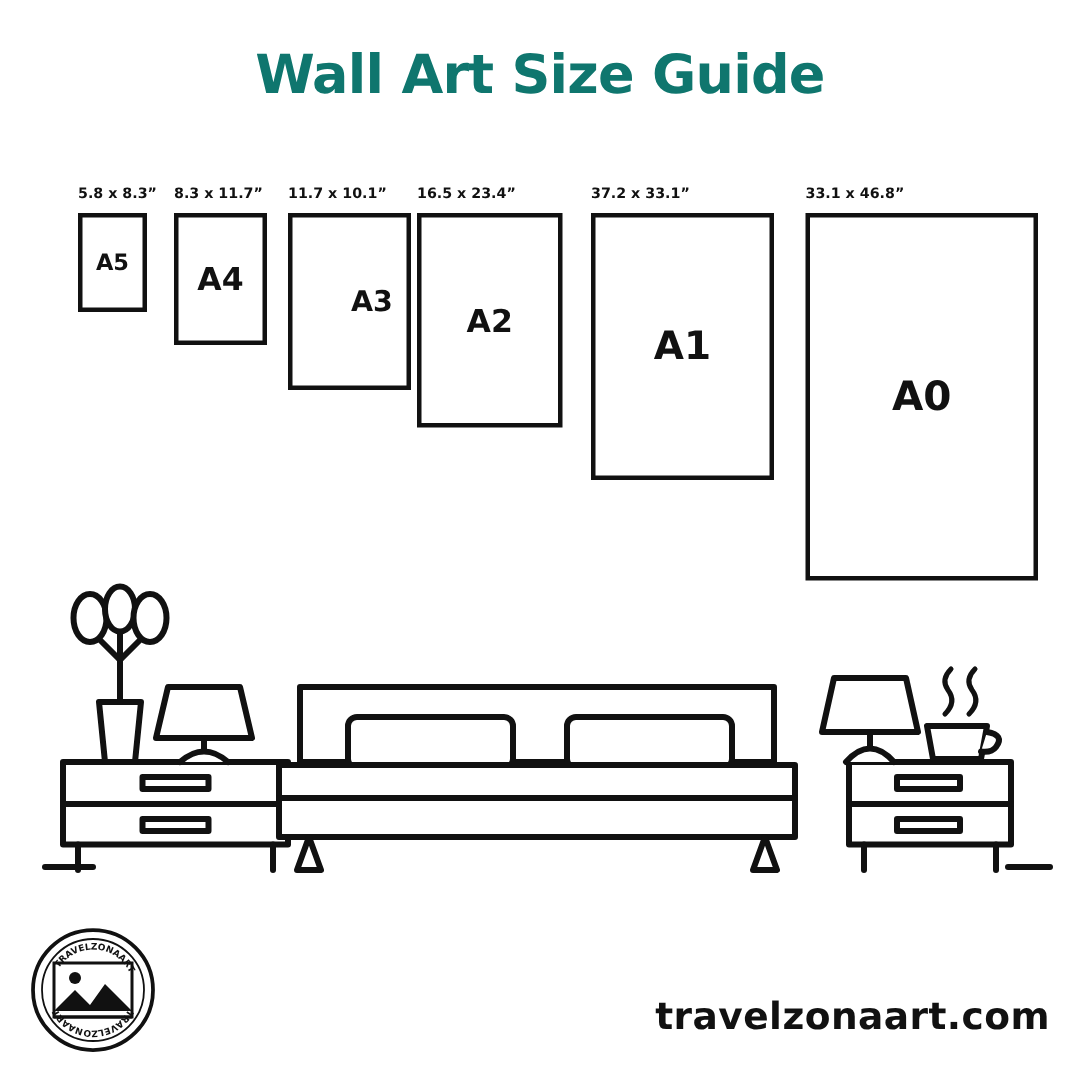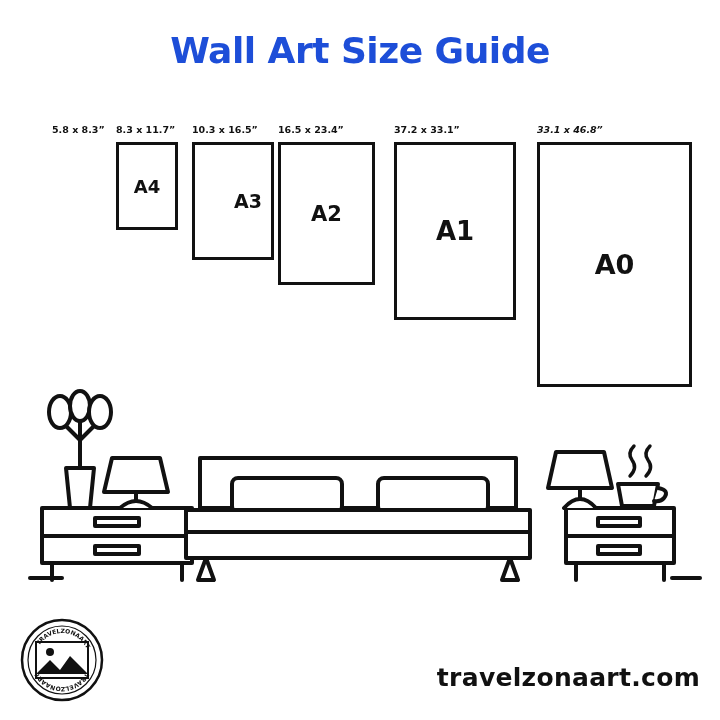--- a/index.html
+++ b/index.html
@@ -24,21 +24,21 @@
   
   .title {
     position: absolute;
     top: 30px;
     left: 0;
     width: 720px;
     text-align: center;
     font-size: 36px;
     font-weight: bold;
     letter-spacing: -0.5px;
-    color: #1d4ed8;
+    color: #0f766e;
   }
 
   
   .frames {
     position: absolute;
     left: 16px;
     top: 110px;
     width: 720px;
     height: 300px;
   }
@@ -109,51 +109,54 @@
 <body>
 
 <div id="page">
 
   <div class="title">Wall Art Size Guide</div>
 
   <div class="frames">
       <div class="frame-wrap" style="left: 36px; top: 0px; width: 60px; height: 114px;">
         <div class="frame-dim" style="top: 14px;">5.8 x 8.3”</div>
         <div class="frame-shadow" style="left: 9px; top: 41px; width: 46px; height: 66px;"></div>
+        <div class="frame-box" style="left: 0px; top: 32px; width: 46px; height: 66px;">
+          <span class="frame-label" style="font-size: 15px;">A5</span>
+        </div>
       </div>
       <div class="frame-wrap" style="left: 100px; top: 0px; width: 76px; height: 136px;">
         <div class="frame-dim" style="top: 14px; text-align: right;">8.3 x 11.7”</div>
         <div class="frame-shadow" style="left: 9px; top: 41px; width: 62px; height: 88px;"></div>
         <div class="frame-box" style="left: 0px; top: 32px; width: 62px; height: 88px;">
-          <span class="frame-label" style="font-size: 18px;">A4</span>
+          <span class="frame-label" style="font-size: 21px;">A4</span>
         </div>
       </div>
       <div class="frame-wrap" style="left: 176px; top: 0px; width: 96px; height: 166px;">
-        <div class="frame-dim" style="top: 14px;">10.3 x 16.5”</div>
+        <div class="frame-dim" style="top: 14px;">11.7 x 10.1”</div>
         <div class="frame-shadow" style="left: 9px; top: 41px; width: 82px; height: 118px;"></div>
         <div class="frame-box" style="left: 0px; top: 32px; width: 82px; height: 118px; padding-left: 30px;">
           <span class="frame-label" style="font-size: 19px;">A3</span>
         </div>
       </div>
       <div class="frame-wrap" style="left: 262px; top: 0px; width: 111px; height: 191px;">
         <div class="frame-dim" style="top: 14px;">16.5 x 23.4”</div>
         <div class="frame-shadow" style="left: 9px; top: 41px; width: 97px; height: 143px;"></div>
         <div class="frame-box" style="left: 0px; top: 32px; width: 97px; height: 143px;">
           <span class="frame-label" style="font-size: 21px;">A2</span>
         </div>
       </div>
       <div class="frame-wrap" style="left: 378px; top: 0px; width: 136px; height: 226px;">
         <div class="frame-dim" style="top: 14px;">37.2 x 33.1”</div>
         <div class="frame-shadow" style="left: 9px; top: 41px; width: 122px; height: 178px;"></div>
         <div class="frame-box" style="left: 0px; top: 32px; width: 122px; height: 178px;">
           <span class="frame-label" style="font-size: 26px;">A1</span>
         </div>
       </div>
       <div class="frame-wrap" style="left: 521px; top: 0px; width: 169px; height: 293px;">
-        <div class="frame-dim" style="top: 14px; font-style: italic;">33.1 x 46.8”</div>
+        <div class="frame-dim" style="top: 14px;">33.1 x 46.8”</div>
         <div class="frame-shadow" style="left: 9px; top: 41px; width: 155px; height: 245px;"></div>
         <div class="frame-box" style="left: 0px; top: 32px; width: 155px; height: 245px;">
           <span class="frame-label" style="font-size: 27px;">A0</span>
         </div>
       </div>
     </div>
 
   <div class="scene">
     <svg width="720" height="230" viewBox="0 0 720 230" xmlns="http://www.w3.org/2000/svg">
       <g fill="none" stroke="#111111" stroke-width="4" stroke-linejoin="round" stroke-linecap="round">

